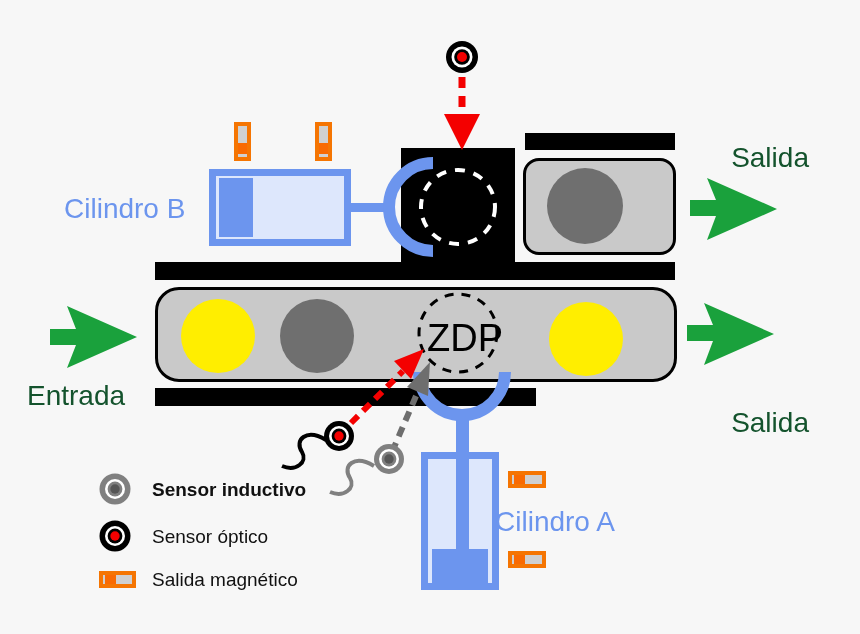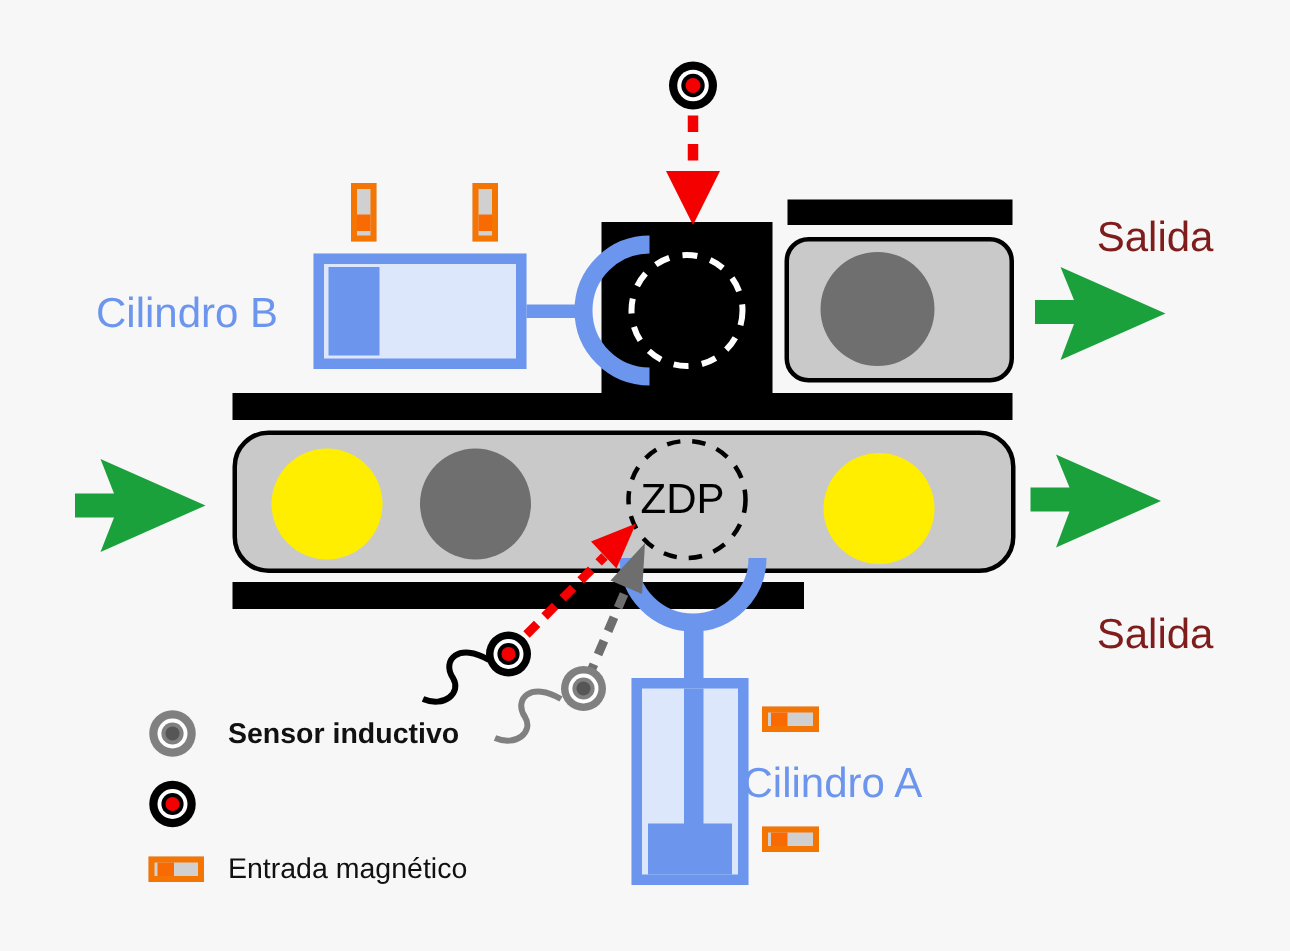--- a/index.html
+++ b/index.html
@@ -12,23 +12,23 @@
   
   .tray{position:absolute;background:#c9c9c9;border:3px solid #000;border-radius:18px;}
   .piece{position:absolute;border-radius:50%;}
   
   .cyl-body{position:absolute;background:#dde7fc;border:7px solid #6c95ee;}
   .cyl-solid{position:absolute;background:#6c95ee;}
   
   .mag{position:absolute;background:#d0d0d0;border:4px solid #f57502;}
   .mag-dot{position:absolute;background:#f96a02;}
   
-  .lbl{position:absolute;color:#7f1d1d;font-size:28px;line-height:35px;white-space:pre;}
+  .lbl{position:absolute;color:#14532d;font-size:28px;line-height:35px;white-space:pre;}
   .lbl-blue{color:#6c95ee;}
-  .zdp-lbl{position:absolute;font-size:28px;color:#000;}
+  .zdp-lbl{position:absolute;font-size:38px;color:#000;}
   
   .legend-label{position:absolute;font-size:19px;color:#111;}
   svg.overlay{position:absolute;left:0;top:0;pointer-events:none;}
 </style>
 </head>
 <body>
 
 <div id="canvas">
 
   <div class="abs" style="left:401px;top:148px;width:114px;height:115px;background:#000;"></div>
@@ -69,20 +69,21 @@
 
   <div class="mag" style="left:508px;top:471px;width:30px;height:9px;">
     <div class="mag-dot" style="left:2px;top:0px;width:11px;height:9px;"></div>
   </div>
   <div class="mag" style="left:508px;top:551px;width:30px;height:9px;">
     <div class="mag-dot" style="left:2px;top:0px;width:11px;height:9px;"></div>
   </div>
 
   <div class="lbl lbl-blue" style="left:64px;top:191px;text-align:center;">Cilindro B</div>
   <div class="lbl lbl-blue" style="left:495px;top:504px;">Cilindro A</div>
+  <div class="lbl" style="left:27px;top:378px;">Entrada</div>
   <div class="lbl" style="left:700px;top:105px;">
     <span>Salida</span><br>
   </div>
   <div class="lbl" style="left:700px;top:370px;">
     <span>Salida</span><br>
   </div>
 
   <svg class="overlay" style="left:98px;top:472px;" width="34" height="34">
     <circle cx="17" cy="17" r="15.5" fill="#808080"></circle>
     <circle cx="17" cy="17" r="10" fill="#ffffff"></circle>
@@ -90,25 +91,26 @@
     <circle cx="17" cy="17" r="4.7" fill="#565656"></circle>
   </svg>
   <div class="legend-label" style="left:152px;top:479px;font-weight:bold;">Sensor inductivo</div>
 
   <svg class="overlay" style="left:98px;top:519px;" width="34" height="34">
     <circle cx="17" cy="17" r="15.5" fill="#000000"></circle>
     <circle cx="17" cy="17" r="10" fill="#ffffff"></circle>
     <circle cx="17" cy="17" r="7.4" fill="#000000"></circle>
     <circle cx="17" cy="17" r="4.7" fill="#f40000"></circle>
   </svg>
+  <div class="legend-label" style="left:152px;top:526px;">Sensor óptico</div>
 
   <div class="mag" style="left:99px;top:571px;width:29px;height:9px;">
     <div class="mag-dot" style="left:2px;top:0px;width:11px;height:9px;"></div>
   </div>
-  <div class="legend-label" style="left:152px;top:569px;">Entrada magnético</div>
+  <div class="legend-label" style="left:152px;top:569px;">Salida magnético</div>
 
   <svg class="overlay" width="860" height="634" viewBox="0 0 860 634">
 
     <circle cx="458" cy="207" r="37" fill="none" stroke="#ffffff" stroke-width="4" stroke-dasharray="10 9"></circle>
 
     <circle cx="458" cy="333" r="39" fill="none" stroke="#000000" stroke-width="3" stroke-dasharray="9 8"></circle>
 
     <path d="M 433 163 A 44 44 0 0 0 433 251" fill="none" stroke="#6c95ee" stroke-width="12"></path>
 
     <path d="M 419 372 A 43 43 0 0 0 505 372" fill="none" stroke="#6c95ee" stroke-width="12"></path>

